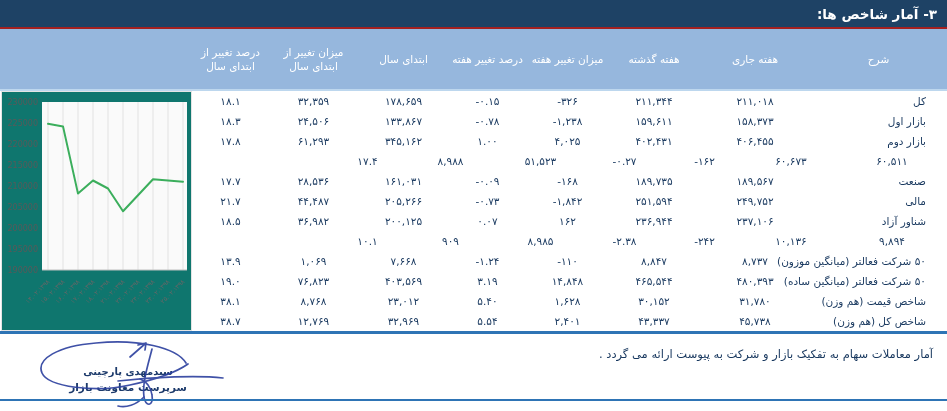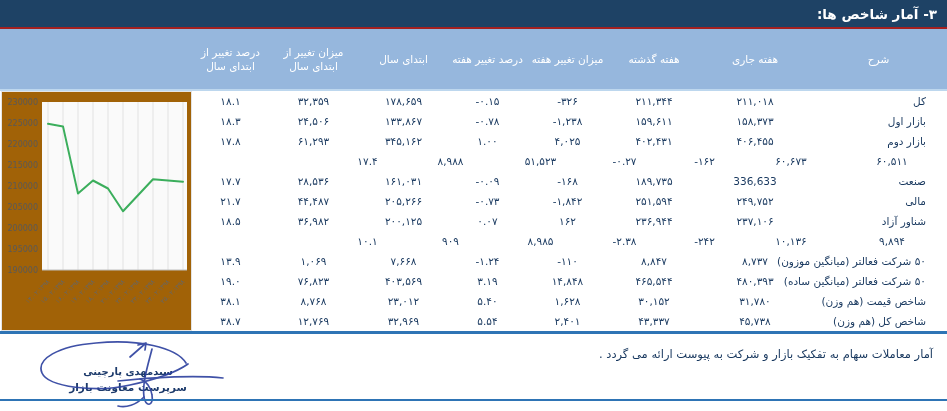--- a/index.html
+++ b/index.html
@@ -15,21 +15,21 @@
          text-align:center;line-height:1.35;box-sizing:border-box;padding:0 3px}
   .hunder{position:absolute;top:89px;left:0;width:947px;height:2px;background:#BDD7EE}
   .rows{position:absolute;top:91px;right:0;width:947px}
   .trow{display:flex;direction:rtl;height:20px;align-items:center}
   .cell{font-size:10.5px;color:#17375E;text-align:center;box-sizing:border-box;white-space:nowrap}
   .c-label{text-align:right;padding-left:4px;padding-right:21px}
   .num{direction:ltr;unicode-bidi:embed}
   .w-label{width:137px}.w-cur{width:110px}.w-last{width:92px}.w-wchg{width:81px}
   .w-wpct{width:79px}.w-ys{width:89px}.w-ychg{width:91px}.w-ypct{width:75px}.w-chart{width:193px}
   .tbottom{position:absolute;top:331px;left:0;width:947px;height:3px;background:#2E74B5}
-  .chart-box{position:absolute;top:91px;left:1px;width:191px;height:240px;background:#a16207;
+  .chart-box{position:absolute;top:91px;left:1px;width:191px;height:240px;background:#0f766e;
              border:1px solid #E4E4E4;box-sizing:border-box;direction:ltr}
   .note{position:absolute;top:347px;right:14px;font-size:11.5px;color:#17375E}
   .bottomline{position:absolute;top:399px;left:0;width:947px;height:2px;background:#2E74B5}
   .signature{position:absolute;top:337px;left:18px;width:215px;height:74px;direction:rtl}
   .sig-name{position:absolute;top:29px;right:30px;width:150px;text-align:center;
             font-weight:bold;font-size:10px;color:#1C3A6B}
   .sig-role{position:absolute;top:44px;right:30px;width:150px;text-align:center;
             font-weight:bold;font-size:10.5px;color:#1C3A6B}
   .sig-svg{position:absolute;top:0;left:0}
 </style>
@@ -88,21 +88,21 @@
       <div class="cell w-cur num">۶۰,۵۱۱</div>
       <div class="cell w-last num">۶۰,۶۷۳</div>
       <div class="cell w-wchg num">-۱۶۲</div>
       <div class="cell w-wpct num">-۰.۲۷</div>
       <div class="cell w-ys num">۵۱,۵۲۳</div>
       <div class="cell w-ychg num">۸,۹۸۸</div>
       <div class="cell w-ypct num">۱۷.۴</div>
     </div>
     <div class="trow">
       <div class="cell c-label w-label">صنعت</div>
-      <div class="cell w-cur num">336,633</div>
+      <div class="cell w-cur num">۱۸۹,۵۶۷</div>
       <div class="cell w-last num">۱۸۹,۷۳۵</div>
       <div class="cell w-wchg num">-۱۶۸</div>
       <div class="cell w-wpct num">-۰.۰۹</div>
       <div class="cell w-ys num">۱۶۱,۰۳۱</div>
       <div class="cell w-ychg num">۲۸,۵۳۶</div>
       <div class="cell w-ypct num">۱۷.۷</div>
     </div>
     <div class="trow">
       <div class="cell c-label w-label">مالی</div>
       <div class="cell w-cur num">۲۴۹,۷۵۲</div>

